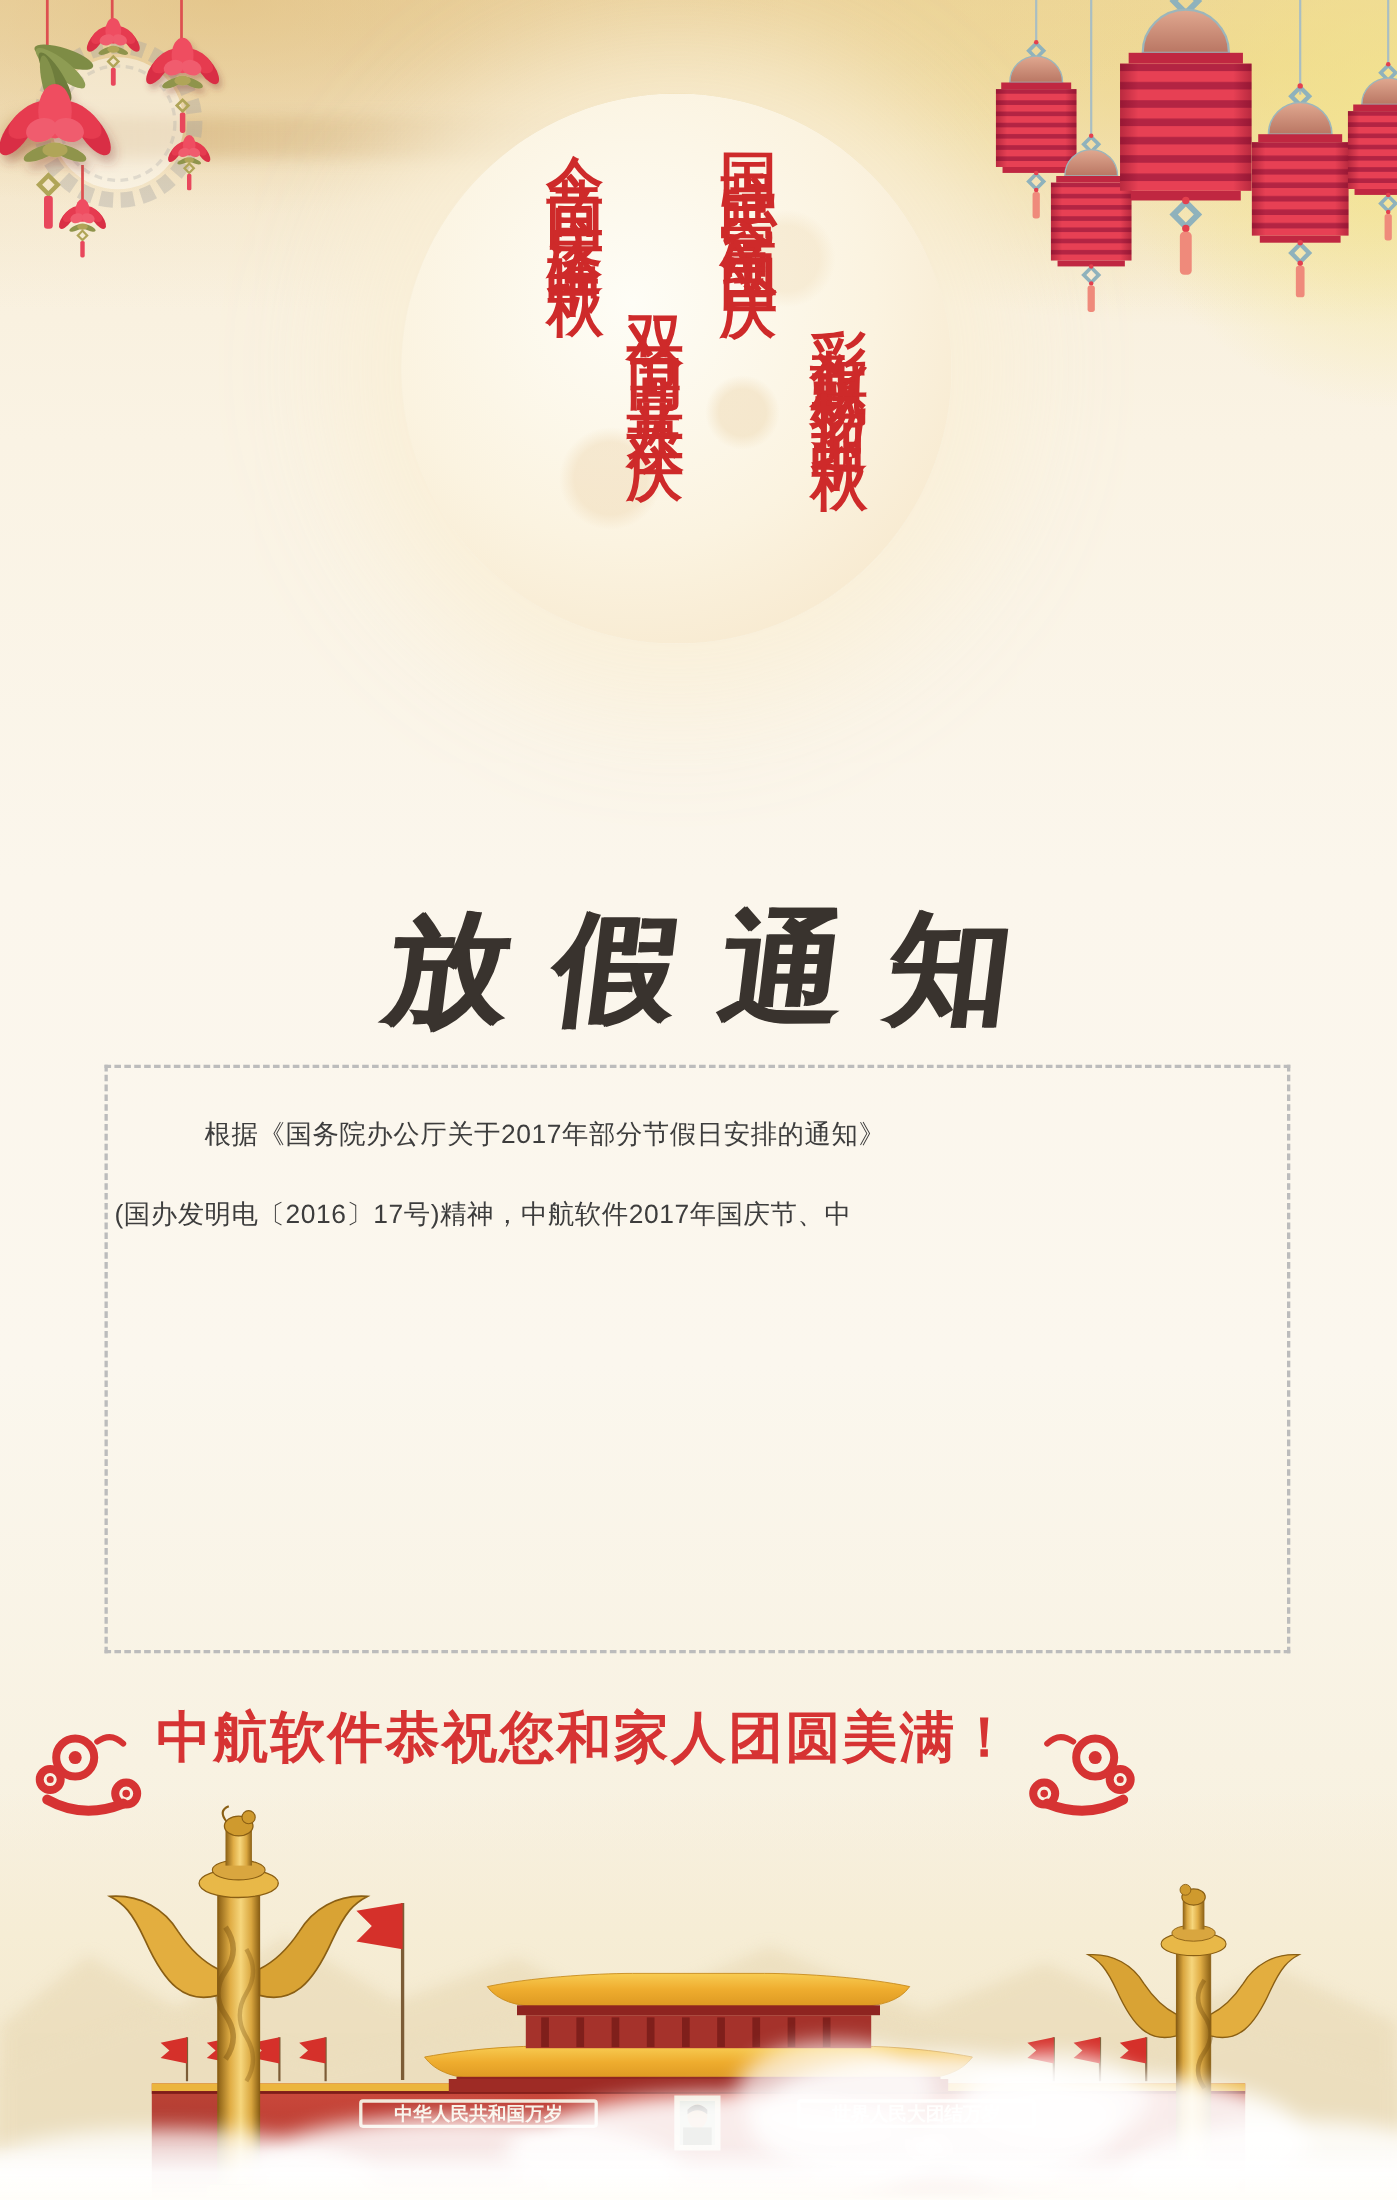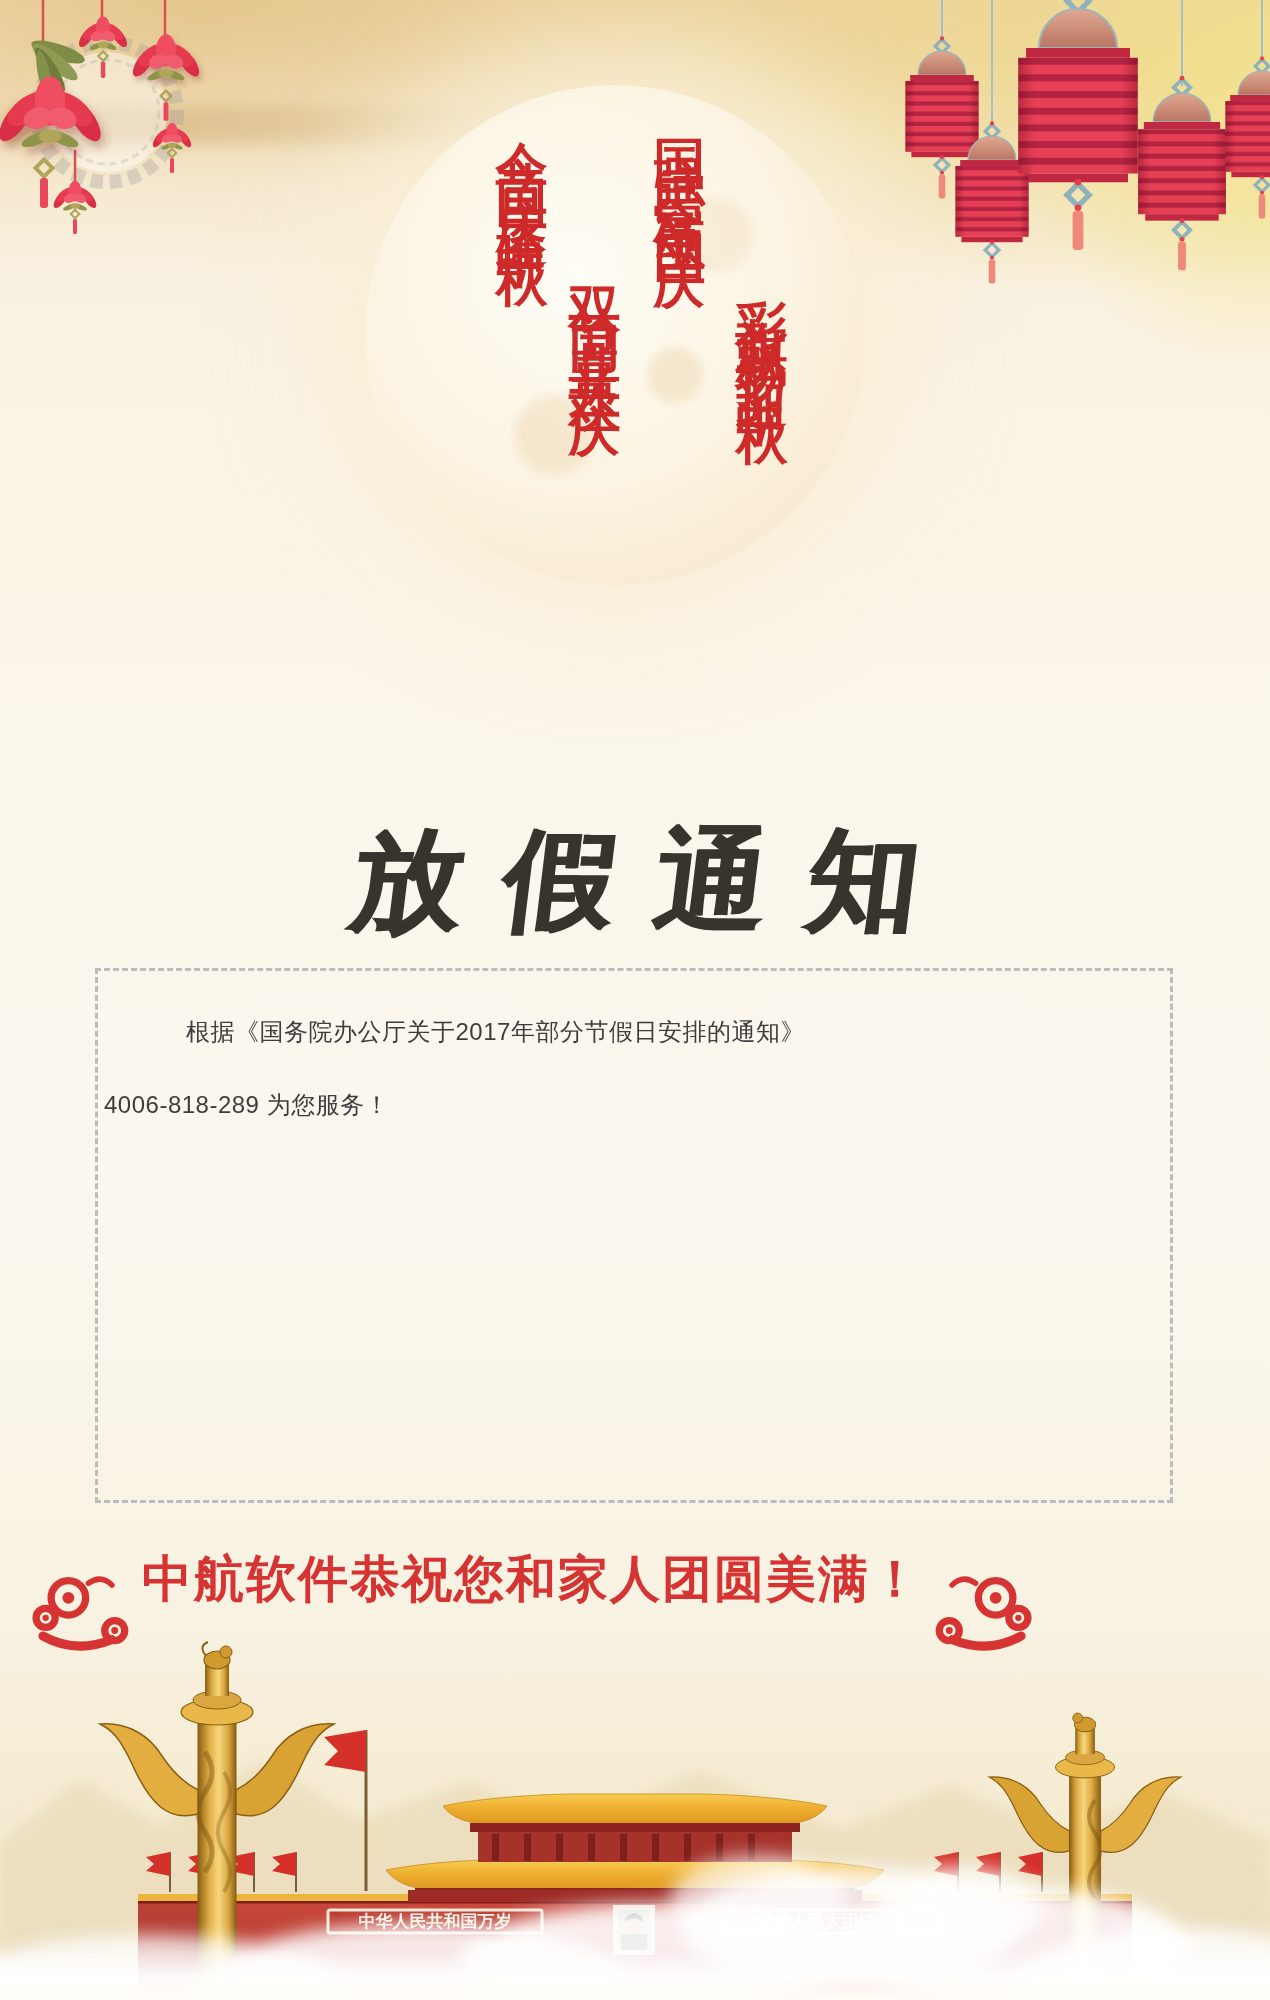--- a/index.html
+++ b/index.html
@@ -163,21 +163,21 @@
 
   <div class="callig c0 z4">今昔国庆逢中秋</div>
   <div class="callig c1 z4">双节同喜共欢庆</div>
   <div class="callig c2 z4">国强民富颂国庆</div>
   <div class="callig c3 z4">彩旗飘扬迎中秋</div>
 
   <h1 class="title z4">放假通知</h1>
 
   <div class="notice-box z4">
     <div class="notice-line indent">根据《国务院办公厅关于2017年部分节假日安排的通知》</div>
-    <div class="notice-line">4006-818-289 为您服务！</div>
+    <div class="notice-line">(国办发明电〔2016〕17号)精神，中航软件2017年国庆节、中</div>
   </div>
 
   <div class="congrats z5">
     <svg class="cloud" width="100" height="92" viewBox="0 0 110 100">
       <g stroke="#d63333" fill="none" stroke-width="8">
         <circle cx="40" cy="30" r="19"></circle>
         <circle cx="40" cy="30" r="6.5" fill="#d63333" stroke="none"></circle>
         <circle cx="15" cy="52" r="10.5"></circle>
         <circle cx="15" cy="52" r="3.5" fill="#d63333" stroke="none"></circle>
         <path d="M 12 72 Q 48 92 88 76" stroke-linecap="round" stroke-width="10"></path>

